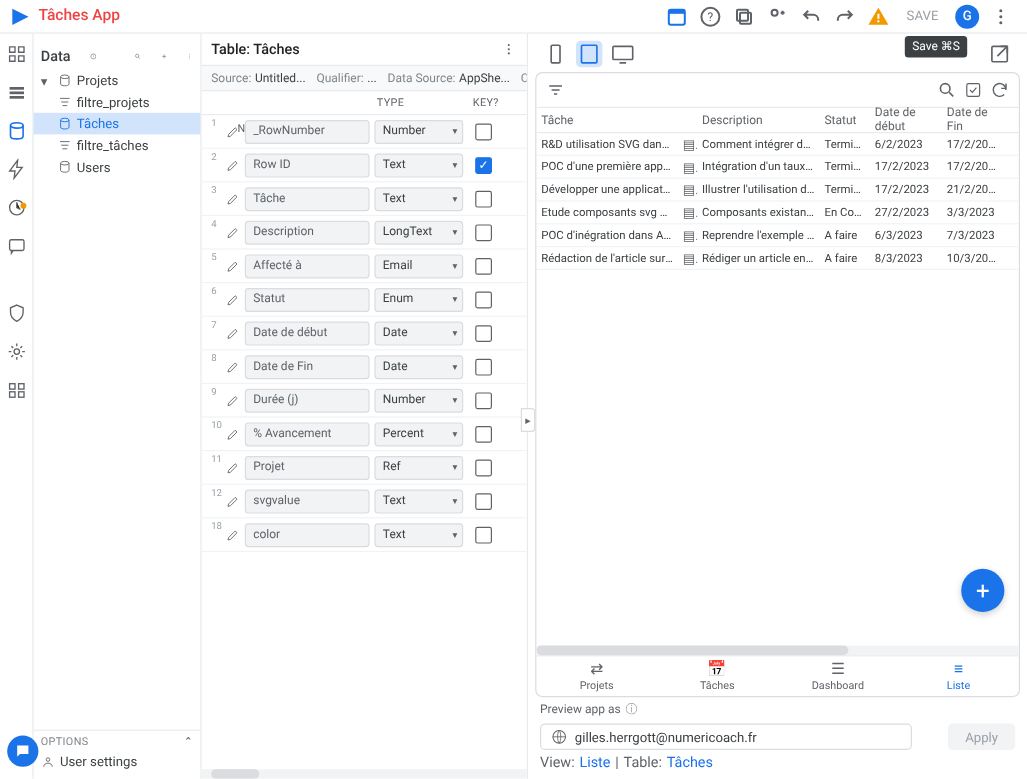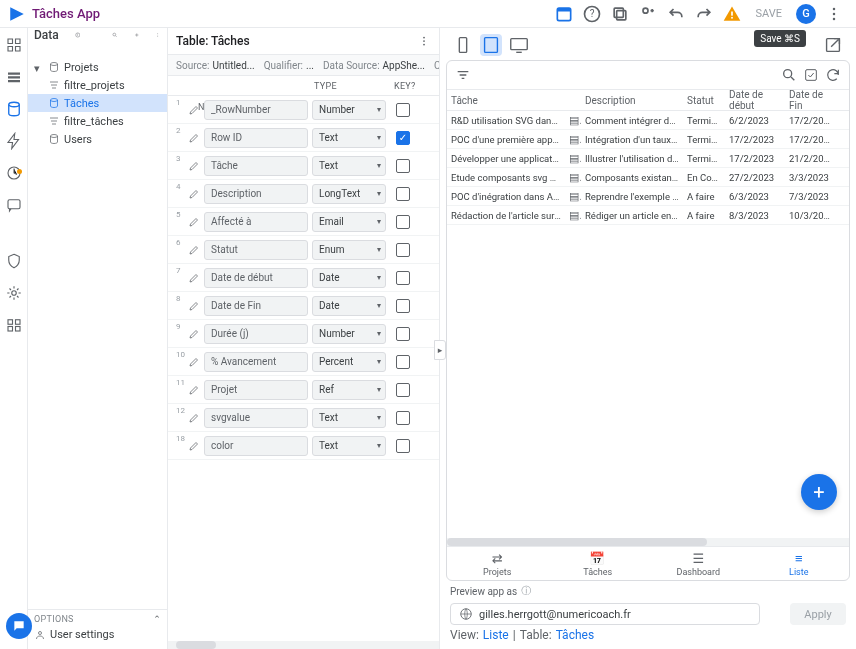--- a/index.html
+++ b/index.html
@@ -1,38 +1,38 @@
 <!DOCTYPE html>
 <html><head>
 <meta charset="utf-8">
 <style>
 * { box-sizing: border-box; margin: 0; padding: 0; font-family: "Google Sans", Roboto, Arial, sans-serif; }
 html, body { width: 856px; height: 649px; overflow: hidden; background: #fff; color: #202124; font-size: 12px; }
 
 
 .topbar { height: 28px; display: flex; align-items: center; padding: 0 8px; border-bottom: 1px solid #e8eaed; }
 .logo { width: 18px; height: 18px; margin-right: 6px; }
-.app-title { font-size: 13px; color: #701a75; font-weight: 500; }
+.app-title { font-size: 13px; color: #ef4444; font-weight: 500; }
 .topbar-spacer { flex: 1; }
 .topbar-ico { width: 20px; height: 20px; display: flex; align-items: center; justify-content: center; color: #5f6368; margin: 0 4px; cursor: pointer; border-radius: 50%; }
 .topbar-ico.warn { color: #f29900; }
 .save-btn { font-size: 11px; color: #9aa0a6; padding: 4px 10px; cursor: default; }
 .avatar { width: 20px; height: 20px; border-radius: 50%; background: #1a73e8; color: #fff; display: flex; align-items: center; justify-content: center; font-size: 11px; font-weight: 500; margin: 0 4px; }
 .tooltip { position: absolute; top: 30px; right: 50px; background: #3c4043; color: #fff; font-size: 10px; padding: 3px 6px; border-radius: 3px; z-index: 100; }
 
 
 .leftrail { position: absolute; top: 28px; left: 0; bottom: 0; width: 28px; border-right: 1px solid #e8eaed; padding-top: 8px; display: flex; flex-direction: column; align-items: center; gap: 14px; }
 .leftrail .rail-ico { width: 18px; height: 18px; display: flex; align-items: center; justify-content: center; color: #5f6368; cursor: pointer; }
 .leftrail .rail-ico.active { color: #1a73e8; position: relative; }
 .leftrail .rail-ico.active::before { content:""; position:absolute; left:-5px; top:-4px; width:28px; height:26px; background:#e8f0fe; border-radius:4px; z-index:-1;}
 .leftrail .dot { width: 5px; height: 5px; background:#f29900; border-radius:50%; position:absolute; margin-left:12px; margin-top:-4px;}
 
 
 .datapanel { position: absolute; top: 28px; left: 28px; width: 140px; bottom: 0; border-right: 1px solid #e8eaed; display:flex; flex-direction:column;}
-.datapanel-head { display:flex; align-items:flex-start; height:26px; padding:0 6px; gap:16px; color:#3c4043; font-weight:500; font-size:12px;}
+.datapanel-head { display:flex; align-items:flex-end; height:26px; padding:0 6px; gap:16px; color:#3c4043; font-weight:500; font-size:12px;}
 .datapanel-head .sp { flex:1;}
 .datapanel-head .hico { width:14px; height:14px; color:#5f6368; cursor:pointer;}
 .tree { padding: 4px 0; flex:1;}
 .tree-item { display:flex; align-items:center; height:18px; padding:0 6px; gap:4px; font-size:11px; color:#3c4043; cursor:pointer;}
 .tree-item.l1 { padding-left: 6px;}
 .tree-item.l2 { padding-left: 20px;}
 .tree-item.selected { background:#d2e3fc; color:#1a73e8;}
 .tree-ico { width:12px; height:12px; color:#5f6368; flex-shrink:0;}
 .tree-item.selected .tree-ico { color:#1a73e8;}
 .expand-ico { width:10px; height:10px; color:#5f6368;}

